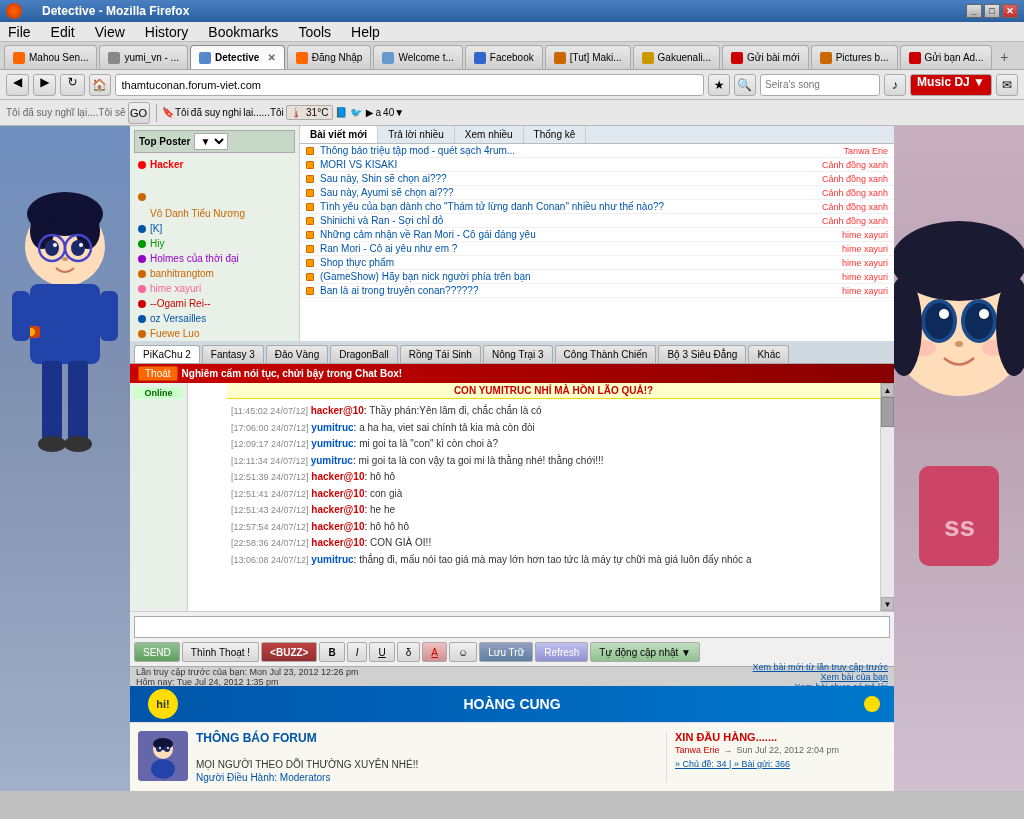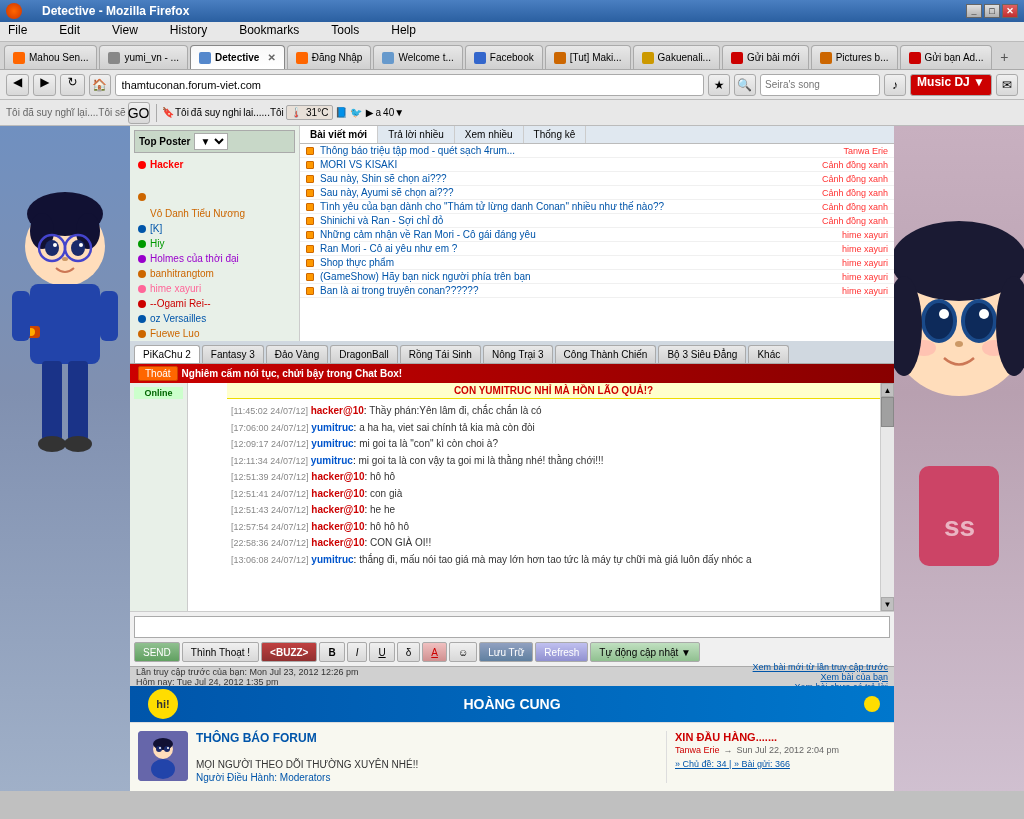--- a/index.html
+++ b/index.html
@@ -27,24 +27,25 @@
       font-size: 9px; color: #000; cursor: pointer;
     }
     .title-btn.close { background: linear-gradient(to bottom, #e06060, #c03030); color: white; }
     .firefox-icon { width: 16px; height: 16px; background: radial-gradient(circle, #ff6600, #cc3300); border-radius: 50%; }
 
     
     .menu-bar {
       background: #e8e8e8;
       height: 20px;
       display: flex;
+      align-items: center;
       padding: 0 4px;
       border-bottom: 1px solid #bbb;
-      gap: 24px;
-      font-size: 12px;
+      gap: 12px;
+      font-size: 14px;
     }
     .menu-item { cursor: pointer; padding: 1px 4px; }
 
     
     .tab-bar {
       background: #d4d4d4;
       height: 28px;
       display: flex;
       align-items: flex-end;
       padding: 0 4px;
@@ -459,21 +460,21 @@
   <div class="nav-icon-btn">★</div>
   <div class="nav-icon-btn">🔍</div>
   <input style="width: 120px; height: 22px; border: 1px solid rgb(170, 170, 170); border-radius: 3px; font-size: 10px; padding: 0px 4px;" type="text" placeholder="Seira's song">
   <div class="nav-icon-btn">♪</div>
   <div class="nav-btn" style="background:#cc0000;color:white;font-weight:bold;">Music DJ ▼</div>
   <div class="nav-icon-btn">✉</div>
 </div>
 
 <div class="bookmarks-bar">
   <span style="font-size:10px;color:#666;">Tôi đã suy nghĩ lại....Tôi sẽ</span>
-  <div class="nav-icon-btn" style="padding:0 4px;font-size:14px;">GO</div>
+  <div class="nav-icon-btn" style="padding:0 4px;font-size:11px;">GO</div>
   <div style="width:1px;height:18px;background:#aaa;margin:0 4px;"></div>
   <div style="font-size:10px;cursor:pointer;">🔖Tôi</div>
   <div style="font-size:10px;cursor:pointer;">đã suy</div>
   <div style="font-size:10px;cursor:pointer;">nghi</div>
   <div style="font-size:10px;cursor:pointer;">lai......Tôi</div>
   <div style="font-size:10px;padding:1px 4px;background:#e8e0d8;border:1px solid #aaa;border-radius:2px;cursor:pointer;">🌡️ 31°C</div>
   <div style="font-size:10px;cursor:pointer;">📘 🐦 ▶</div>
   <div style="font-size:10px;cursor:pointer;">a</div>
   <div style="font-size:10px;cursor:pointer;">40▼</div>
 </div>

